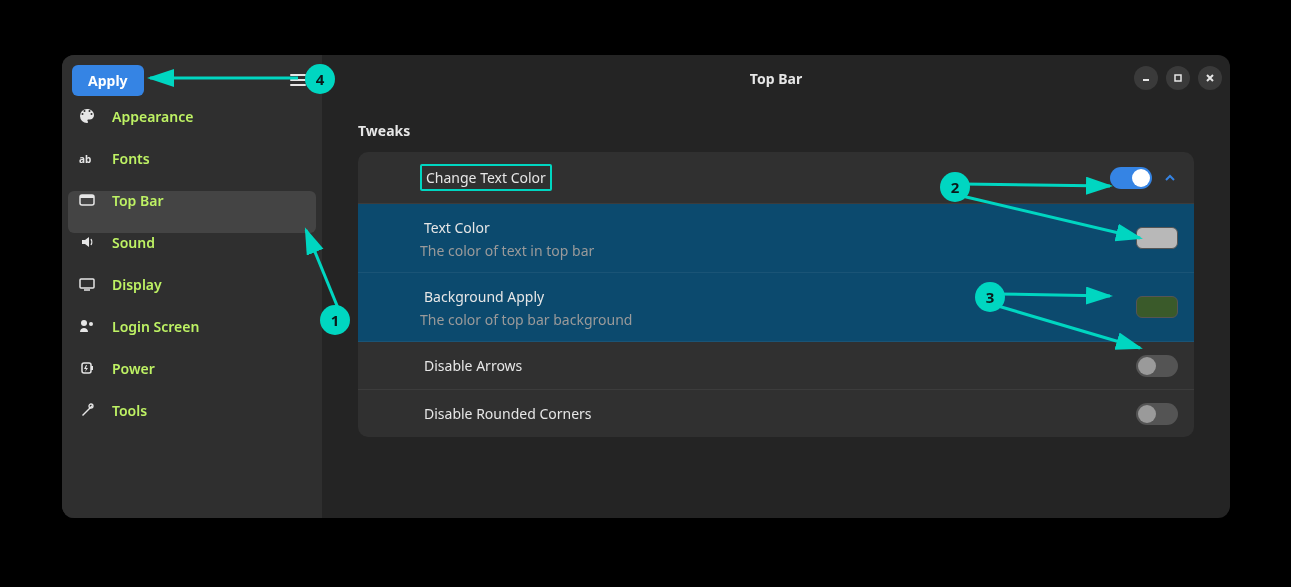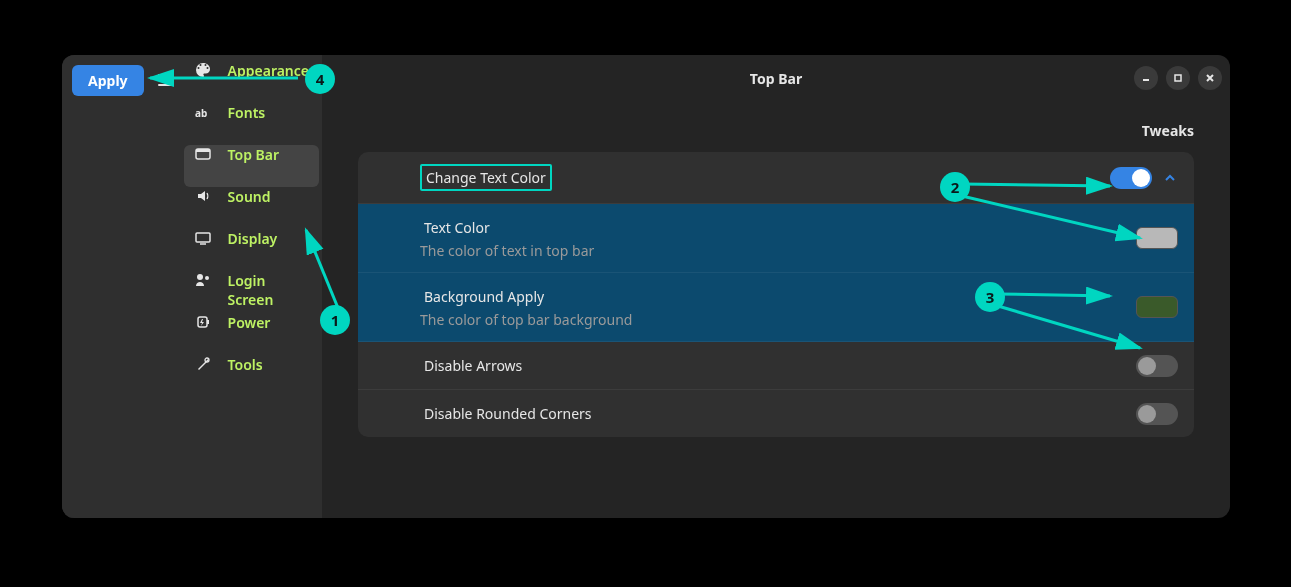--- a/index.html
+++ b/index.html
@@ -1,35 +1,35 @@
 <!DOCTYPE html>
 <html><head>
 <meta charset="utf-8">
 <style>
 *{box-sizing:border-box;margin:0;padding:0;font-family:system-ui,Cantarell,sans-serif;}
 body{background:#000;width:1291px;height:587px;position:relative;color:#e6e6e6;font-size:14px;}
 .window{position:absolute;left:62px;top:55px;width:1168px;height:463px;background:#242424;border-radius:12px;overflow:hidden;display:flex;box-shadow:0 2px 8px rgba(0,0,0,.5);}
-.sidebar{width:260px;background:#2f2f2f;display:flex;padding:6px;}
+.sidebar{width:260px;background:#2f2f2f;display:flex;flex-direction:column;padding:6px;}
 .sb-header{display:flex;align-items:center;gap:8px;height:38px;padding:0 4px;margin-bottom:8px;}
 .apply-btn{background:#3584e4;color:#fff;font-weight:700;font-size:14px;border:none;border-radius:6px;padding:6px 16px;cursor:pointer;}
 .menu-btn{margin-left:auto;width:28px;height:28px;display:flex;flex-direction:column;justify-content:center;align-items:center;gap:3px;cursor:pointer;border-radius:6px;}
 .menu-btn span{display:block;width:16px;height:2px;background:#e6e6e6;border-radius:1px;}
 .nav{display:flex;flex-direction:column;gap:0;}
 .nav-item{display:flex;gap:16px;height:42px;padding:0 10px;border-radius:6px;cursor:pointer;color:#bef264;}
 .nav-item.active{background:#444444;}
 .nav-item .ic{width:18px;height:18px;display:flex;align-items:center;justify-content:center;flex-shrink:0;}
 .nav-item .ic svg{width:16px;height:16px;fill:#e6e6e6;}
 .nav-label{font-weight:600;font-size:14px;}
 .main{flex:1;display:flex;flex-direction:column;}
 .titlebar{height:46px;display:flex;align-items:center;justify-content:center;position:relative;padding:0 8px;}
 .title{font-weight:700;font-size:14px;}
 .winctrls{position:absolute;right:8px;top:50%;transform:translateY(-50%);display:flex;gap:8px;}
 .wbtn{width:24px;height:24px;border-radius:50%;background:#3a3a3a;display:flex;align-items:center;justify-content:center;cursor:pointer;font-size:10px;font-weight:700;color:#e6e6e6;}
 .content{padding:20px 36px;overflow:auto;}
-.section-title{font-weight:700;font-size:14px;margin-bottom:12px;text-align:right;}
+.section-title{font-weight:700;font-size:14px;margin-bottom:12px;}
 .list{background:#303030;border-radius:10px;overflow:hidden;}
 .row{display:flex;align-items:center;justify-content:space-between;padding:12px 16px;border-bottom:1px solid rgba(255,255,255,.06);}
 .row:last-child{border-bottom:none;}
 .row.sub{background:#0c4a6e;}
 .row-left{display:flex;flex-direction:column;gap:2px;margin-left:46px;}
 .row-title{font-size:14px;padding:2px 4px;}
 .row-sub{font-size:14px;color:#9a9a9a;}
 .row-right{display:flex;align-items:center;gap:10px;}
 .toggle{width:42px;height:22px;border-radius:11px;position:relative;cursor:pointer;}
 .toggle.on{background:#3584e4;}

